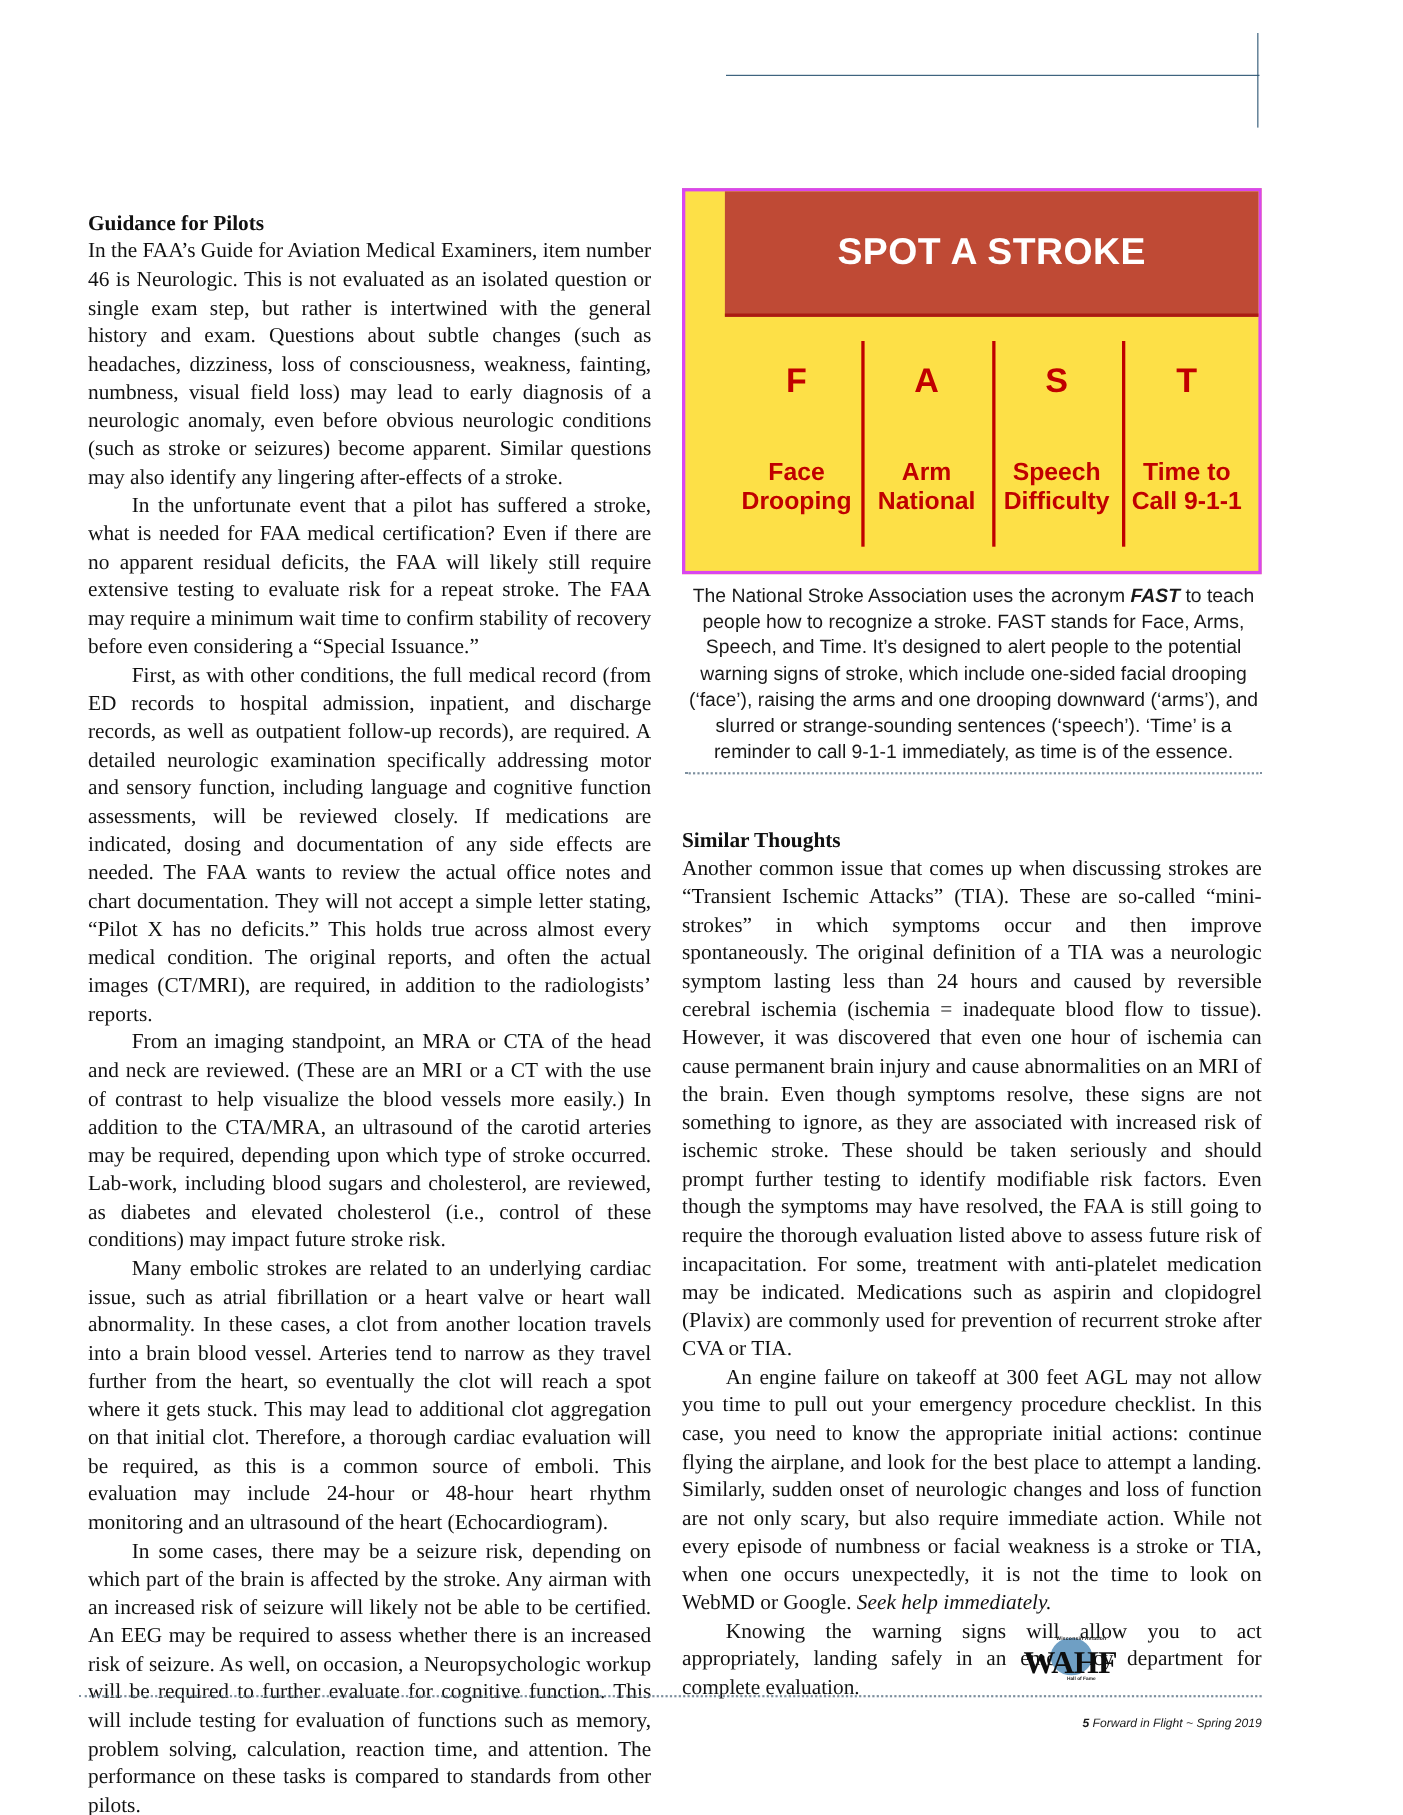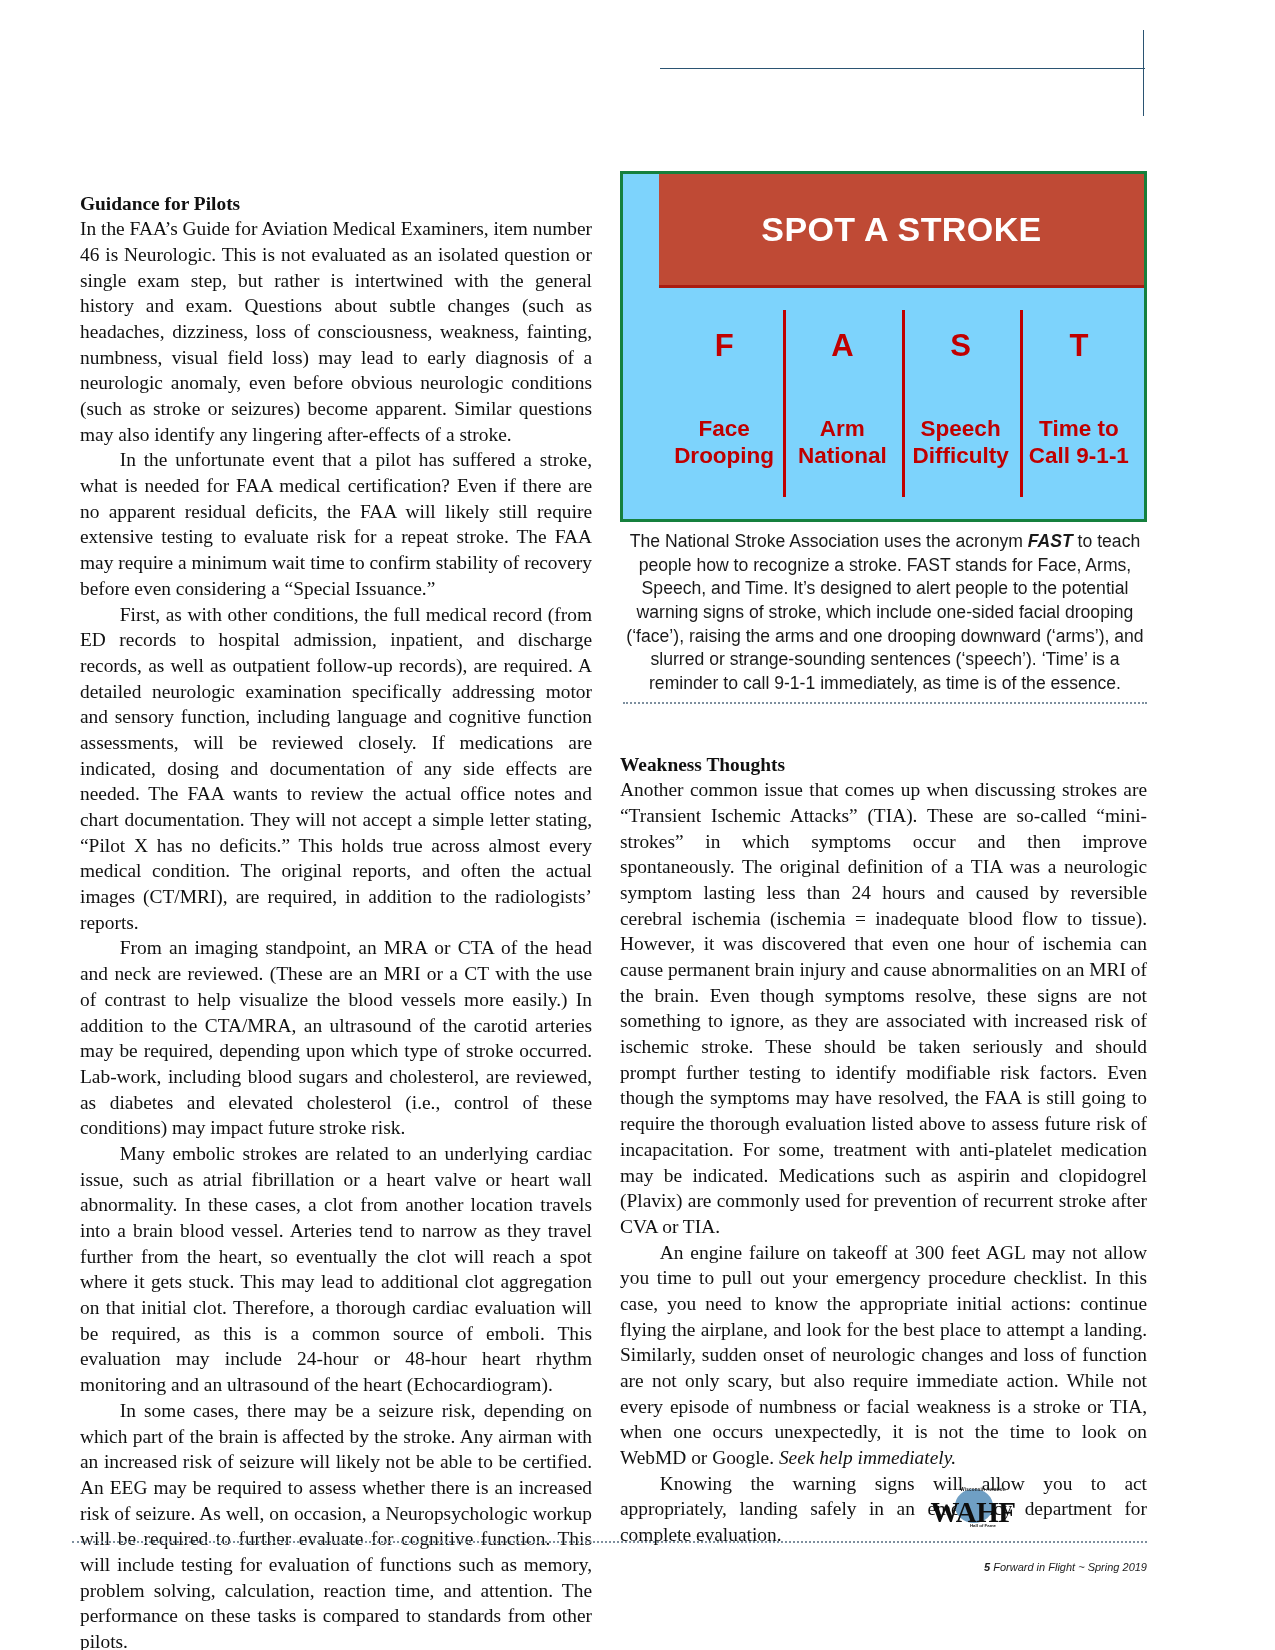--- a/index.html
+++ b/index.html
@@ -70,22 +70,22 @@
   .body-p { margin: 0; text-indent: 0; }
   .body-p + .body-p { text-indent: 2.05em; }
   .ital { font-style: italic; }
 
   
   .fastbox {
     position: absolute;
     left: 620px;
     top: 171px;
     width: 527px;
-    border: 3px solid #15803d;
-    background: #7dd3fc;
+    border: 3px solid #d946ef;
+    background: #fde047;
     padding-left: 36px;
   }
   .fastbox-head {
     background: #bf4a35;
     border-bottom: 3px solid #aa1c12;
     height: 114px;
     display: flex;
     align-items: center;
     justify-content: center;
   }
@@ -263,21 +263,21 @@
 Call 9-1-1</div>
     </div>
   </div>
 </div>
 
 <div class="caption"><span>The National Stroke Association uses the acronym </span><b>FAST</b><span> to teach people how to recognize a stroke. FAST stands for Face, Arms, Speech, and Time. It’s designed to alert people to the potential warning signs of stroke, which include one-sided facial drooping (‘face’), raising the arms and one drooping downward (‘arms’), and slurred or strange-sounding sentences (‘speech’). ‘Time’ is a reminder to call 9-1-1 immediately, as time is of the essence.</span></div>
 
 <div class="dotrule dotrule-caption"></div>
 
 <div class="col col-right">
-  <div class="sec-head">Weakness Thoughts</div>
+  <div class="sec-head">Similar Thoughts</div>
   <p class="body-p">Another common issue that comes up when discussing strokes are “Transient Ischemic Attacks” (TIA). These are so-called “mini-strokes” in which symptoms occur and then improve spontaneously. The original definition of a TIA was a neurologic symptom lasting less than 24 hours and caused by reversible cerebral ischemia (ischemia = inadequate blood flow to tissue). However, it was discovered that even one hour of ischemia can cause permanent brain injury and cause abnormalities on an MRI of the brain. Even though symptoms resolve, these signs are not something to ignore, as they are associated with increased risk of ischemic stroke. These should be taken seriously and should prompt further testing to identify modifiable risk factors. Even though the symptoms may have resolved, the FAA is still going to require the thorough evaluation listed above to assess future risk of incapacitation. For some, treatment with anti-platelet medication may be indicated. Medications such as aspirin and clopidogrel (Plavix) are commonly used for prevention of recurrent stroke after CVA or TIA.</p>
   <p class="body-p"><span>An engine failure on takeoff at 300 feet AGL may not allow you time to pull out your emergency procedure checklist. In this case, you need to know the appropriate initial actions: continue flying the airplane, and look for the best place to attempt a landing. Similarly, sudden onset of neurologic changes and loss of function are not only scary, but also require immediate action. While not every episode of numbness or facial weakness is a stroke or TIA, when one occurs unexpectedly, it is not the time to look on WebMD or Google. </span><span class="ital">Seek help immediately.</span></p>
   <p class="body-p">Knowing the warning signs will allow you to act appropriately, landing safely in an emergency department for complete evaluation.</p>
 </div>
 
 <div class="wahf-logo">
   <div class="wahf-globe"></div>
   <div class="wahf-supra">Wisconsin Aviation</div>
   <div class="wahf-word">WAHF</div>
   <div class="wahf-sub">Hall of Fame</div>

